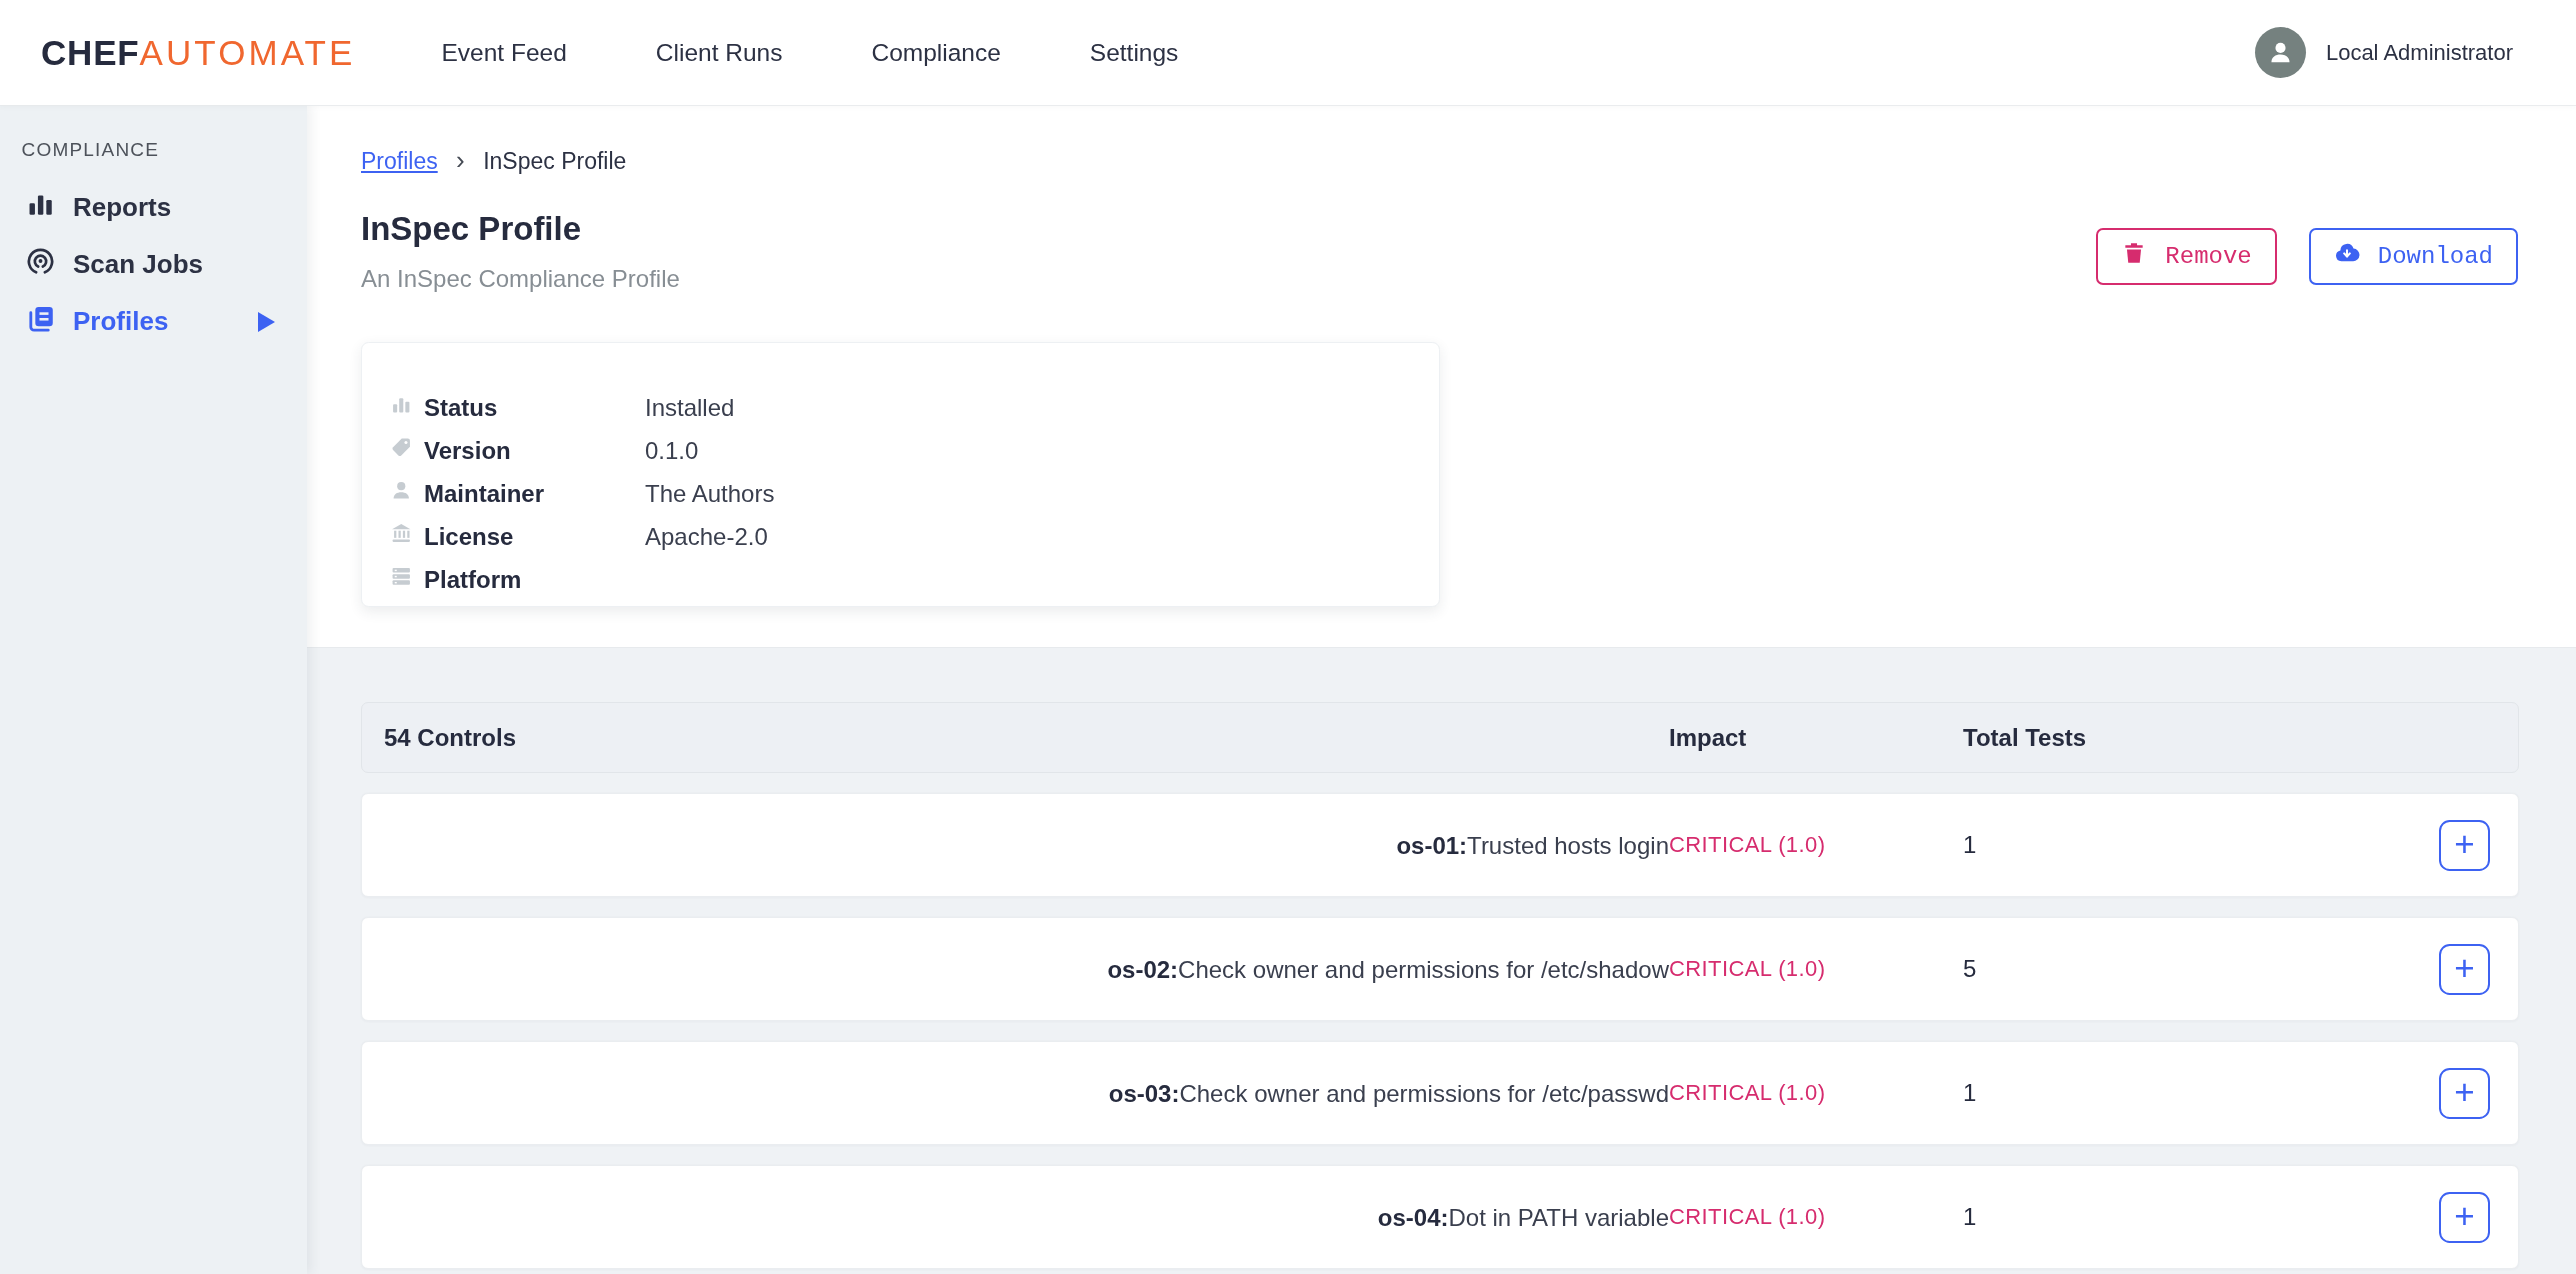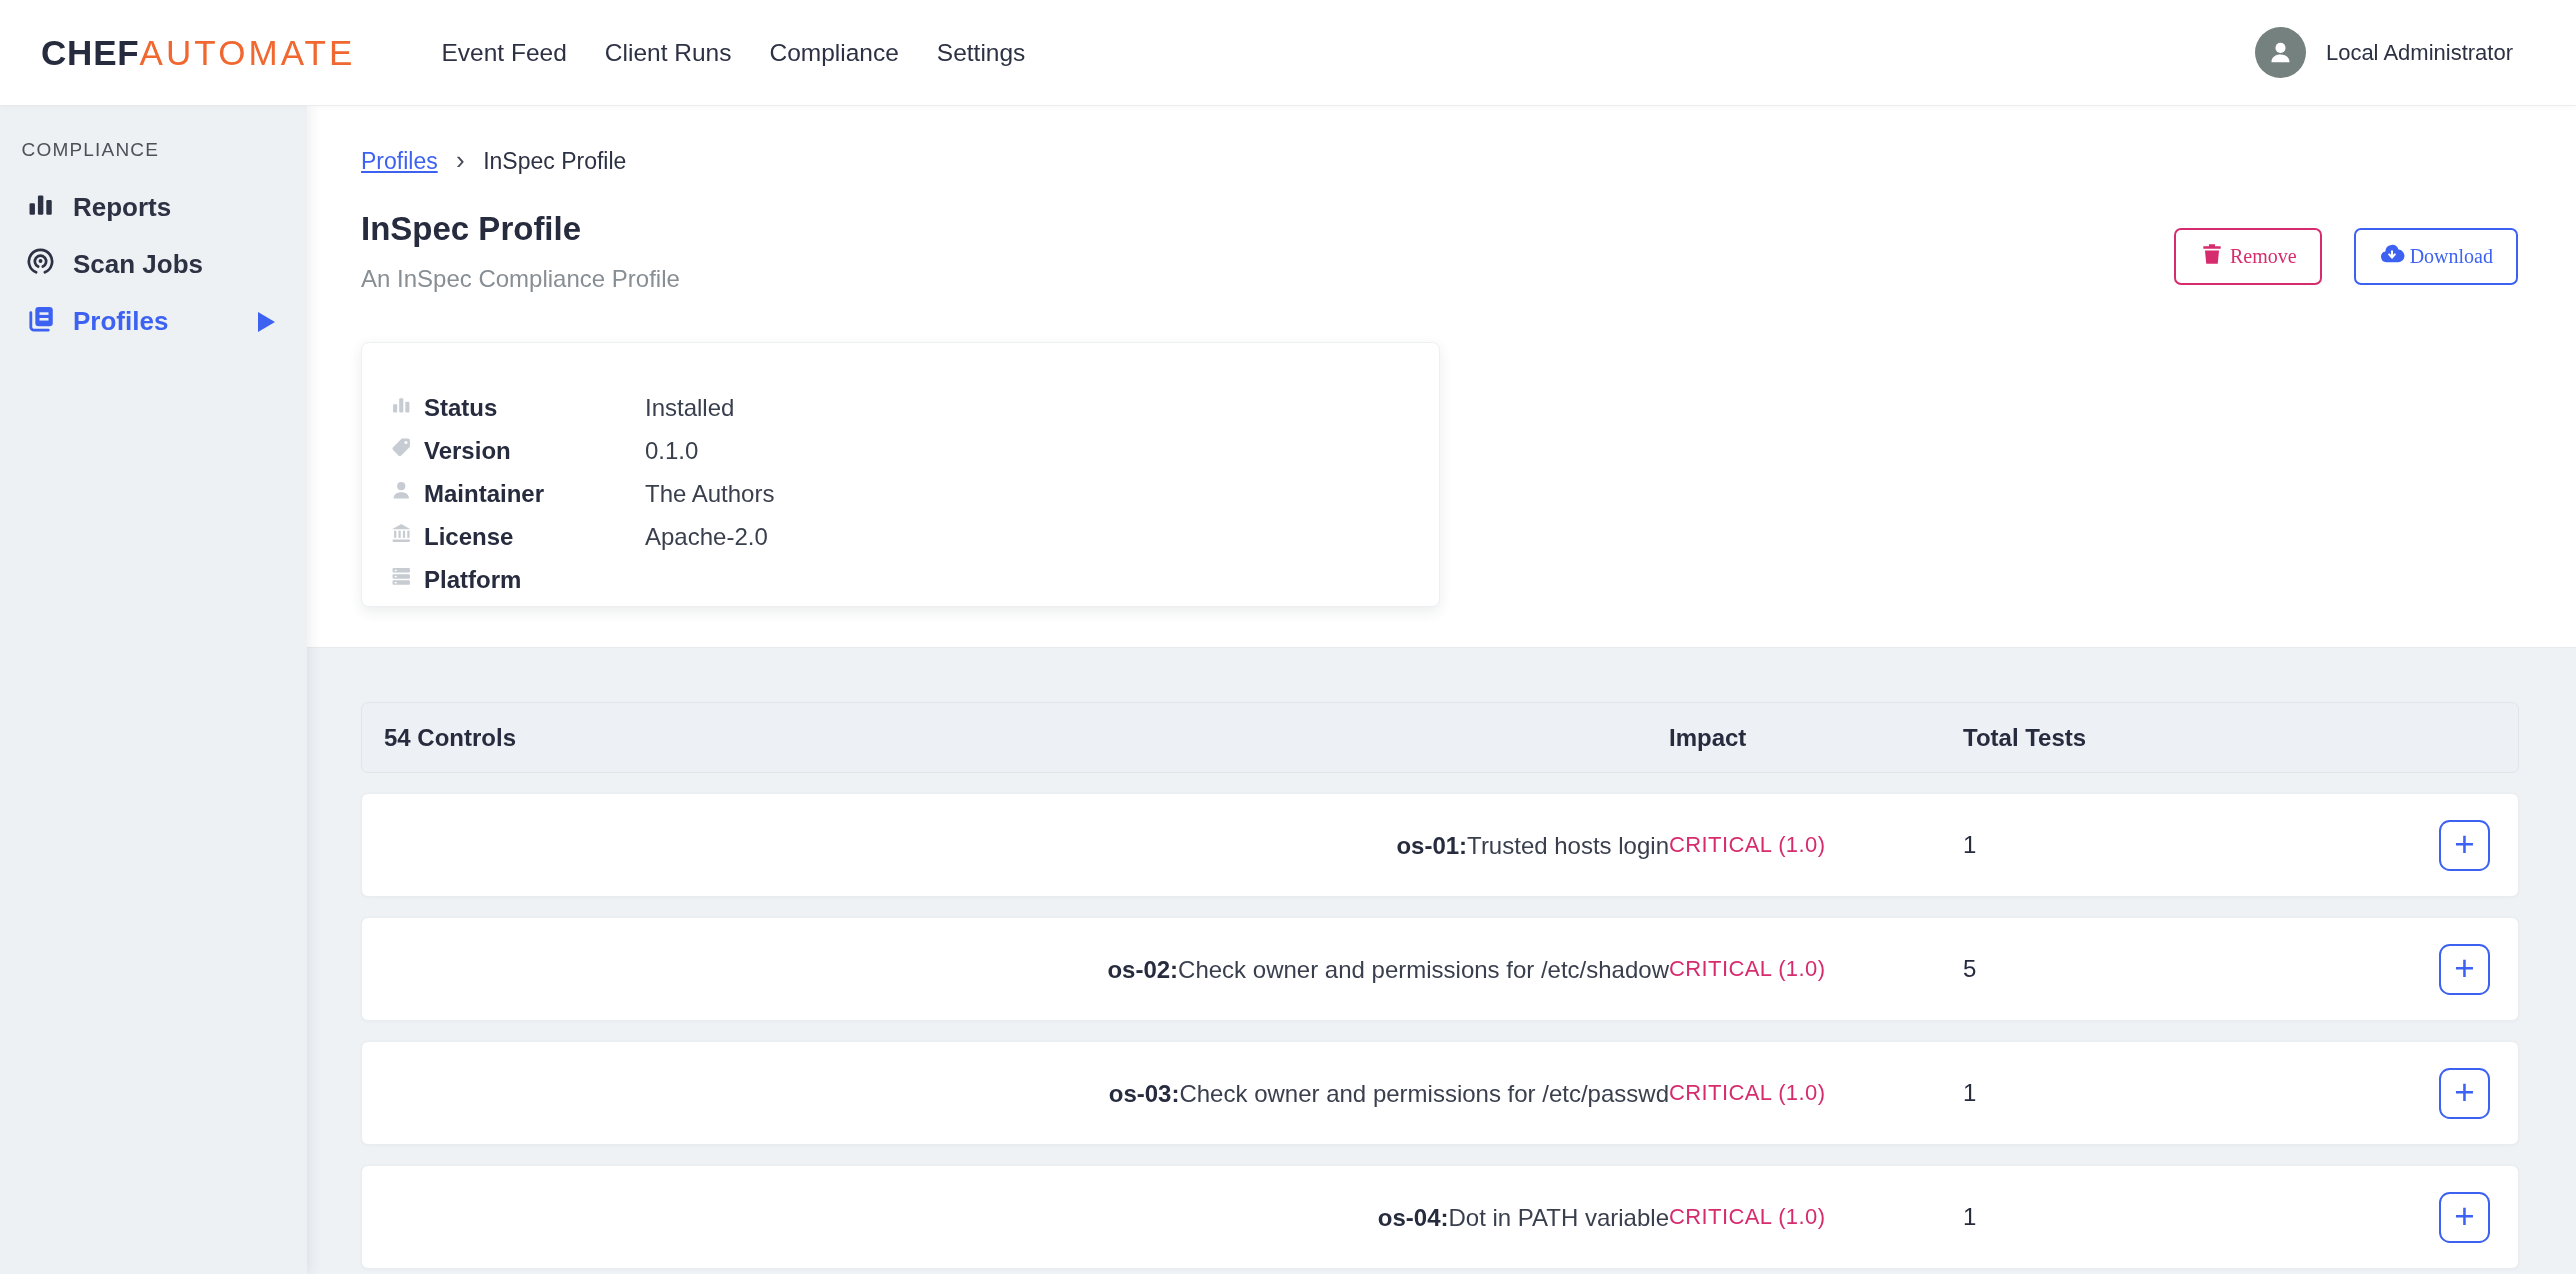--- a/index.html
+++ b/index.html
@@ -17,21 +17,21 @@
     height: 105px; flex: 0 0 105px;
     background: #fff;
     display: flex; align-items: center;
     padding: 0 63px 0 41px;
     box-shadow: 0 0.8px 0 #e6e9ec, 0 2.3px 6.1px rgba(60,70,85,0.05);
     position: relative; z-index: 5;
   }
   .logo { font-size: 35px; letter-spacing: 0.8px; cursor: pointer; white-space: nowrap; }
   .logo .chef { font-weight: 800; color: #262b3e; }
   .logo .automate { font-weight: 400; color: #f0672f; letter-spacing: 3.1px; }
-  .nav { display: flex; gap: 38px; margin-left: 86px; }
+  .nav { display: flex; gap: 89px; margin-left: 86px; }
   .nav-item {
     font-size: 24.5px; color: #2c3143; cursor: pointer; white-space: nowrap;
   }
   .userbox { margin-left: auto; display: flex; align-items: center; gap: 20px; cursor: pointer; }
   .avatar {
     width: 51px; height: 51px; border-radius: 50%;
     background: #75817f; display: flex; align-items: center; justify-content: center;
   }
   .avatar svg { width: 29px; height: 29px; fill: #ffffff; }
   .username { font-size: 22px; color: #2c3143; white-space: nowrap; }
@@ -74,23 +74,23 @@
   .crumb-link { color: #3d62f2; text-decoration: underline; cursor: pointer; }
   .crumb-sep { color: #454a54; font-size: 26px; line-height: 1; padding-bottom: 3.1px; }
   .crumb-current { color: #2c3143; }
 
   .page-header { display: flex; justify-content: space-between; margin-top: 34px; }
   .page-title { font-size: 33px; font-weight: 700; color: #262b3e; }
   .page-subtitle { margin-top: 17px; font-size: 24px; color: #878e94; }
   .actions { display: flex; gap: 32px; align-self: center; margin-top: 10.7px; }
   .btn {
     height: 57px; border-radius: 7px; background: #fff;
-    display: flex; align-items: center; gap: 5px;
-    padding: 0 23px; font-size: 20px; cursor: pointer;
-    font-family: Liberation Serif, serif;
+    display: flex; align-items: center; gap: 18px;
+    padding: 0 23px; font-size: 24px; cursor: pointer;
+    font-family: Liberation Mono, monospace;
   }
   .btn svg { width: 26px; height: 26px; }
   .btn-remove { border: 2.3px solid #d62c6e; color: #d62c6e; }
   .btn-download { border: 2.3px solid #3d62f2; color: #3d62f2; }
 
   .info-card {
     margin-top: 49px; width: 1079px; height: 265px;
     background: #fff; border: 0.8px solid #edf0f3; border-radius: 7.7px;
     box-shadow: 0 4.6px 12.3px rgba(45,55,70,0.09);
     padding: 43px 0 0 27px;

